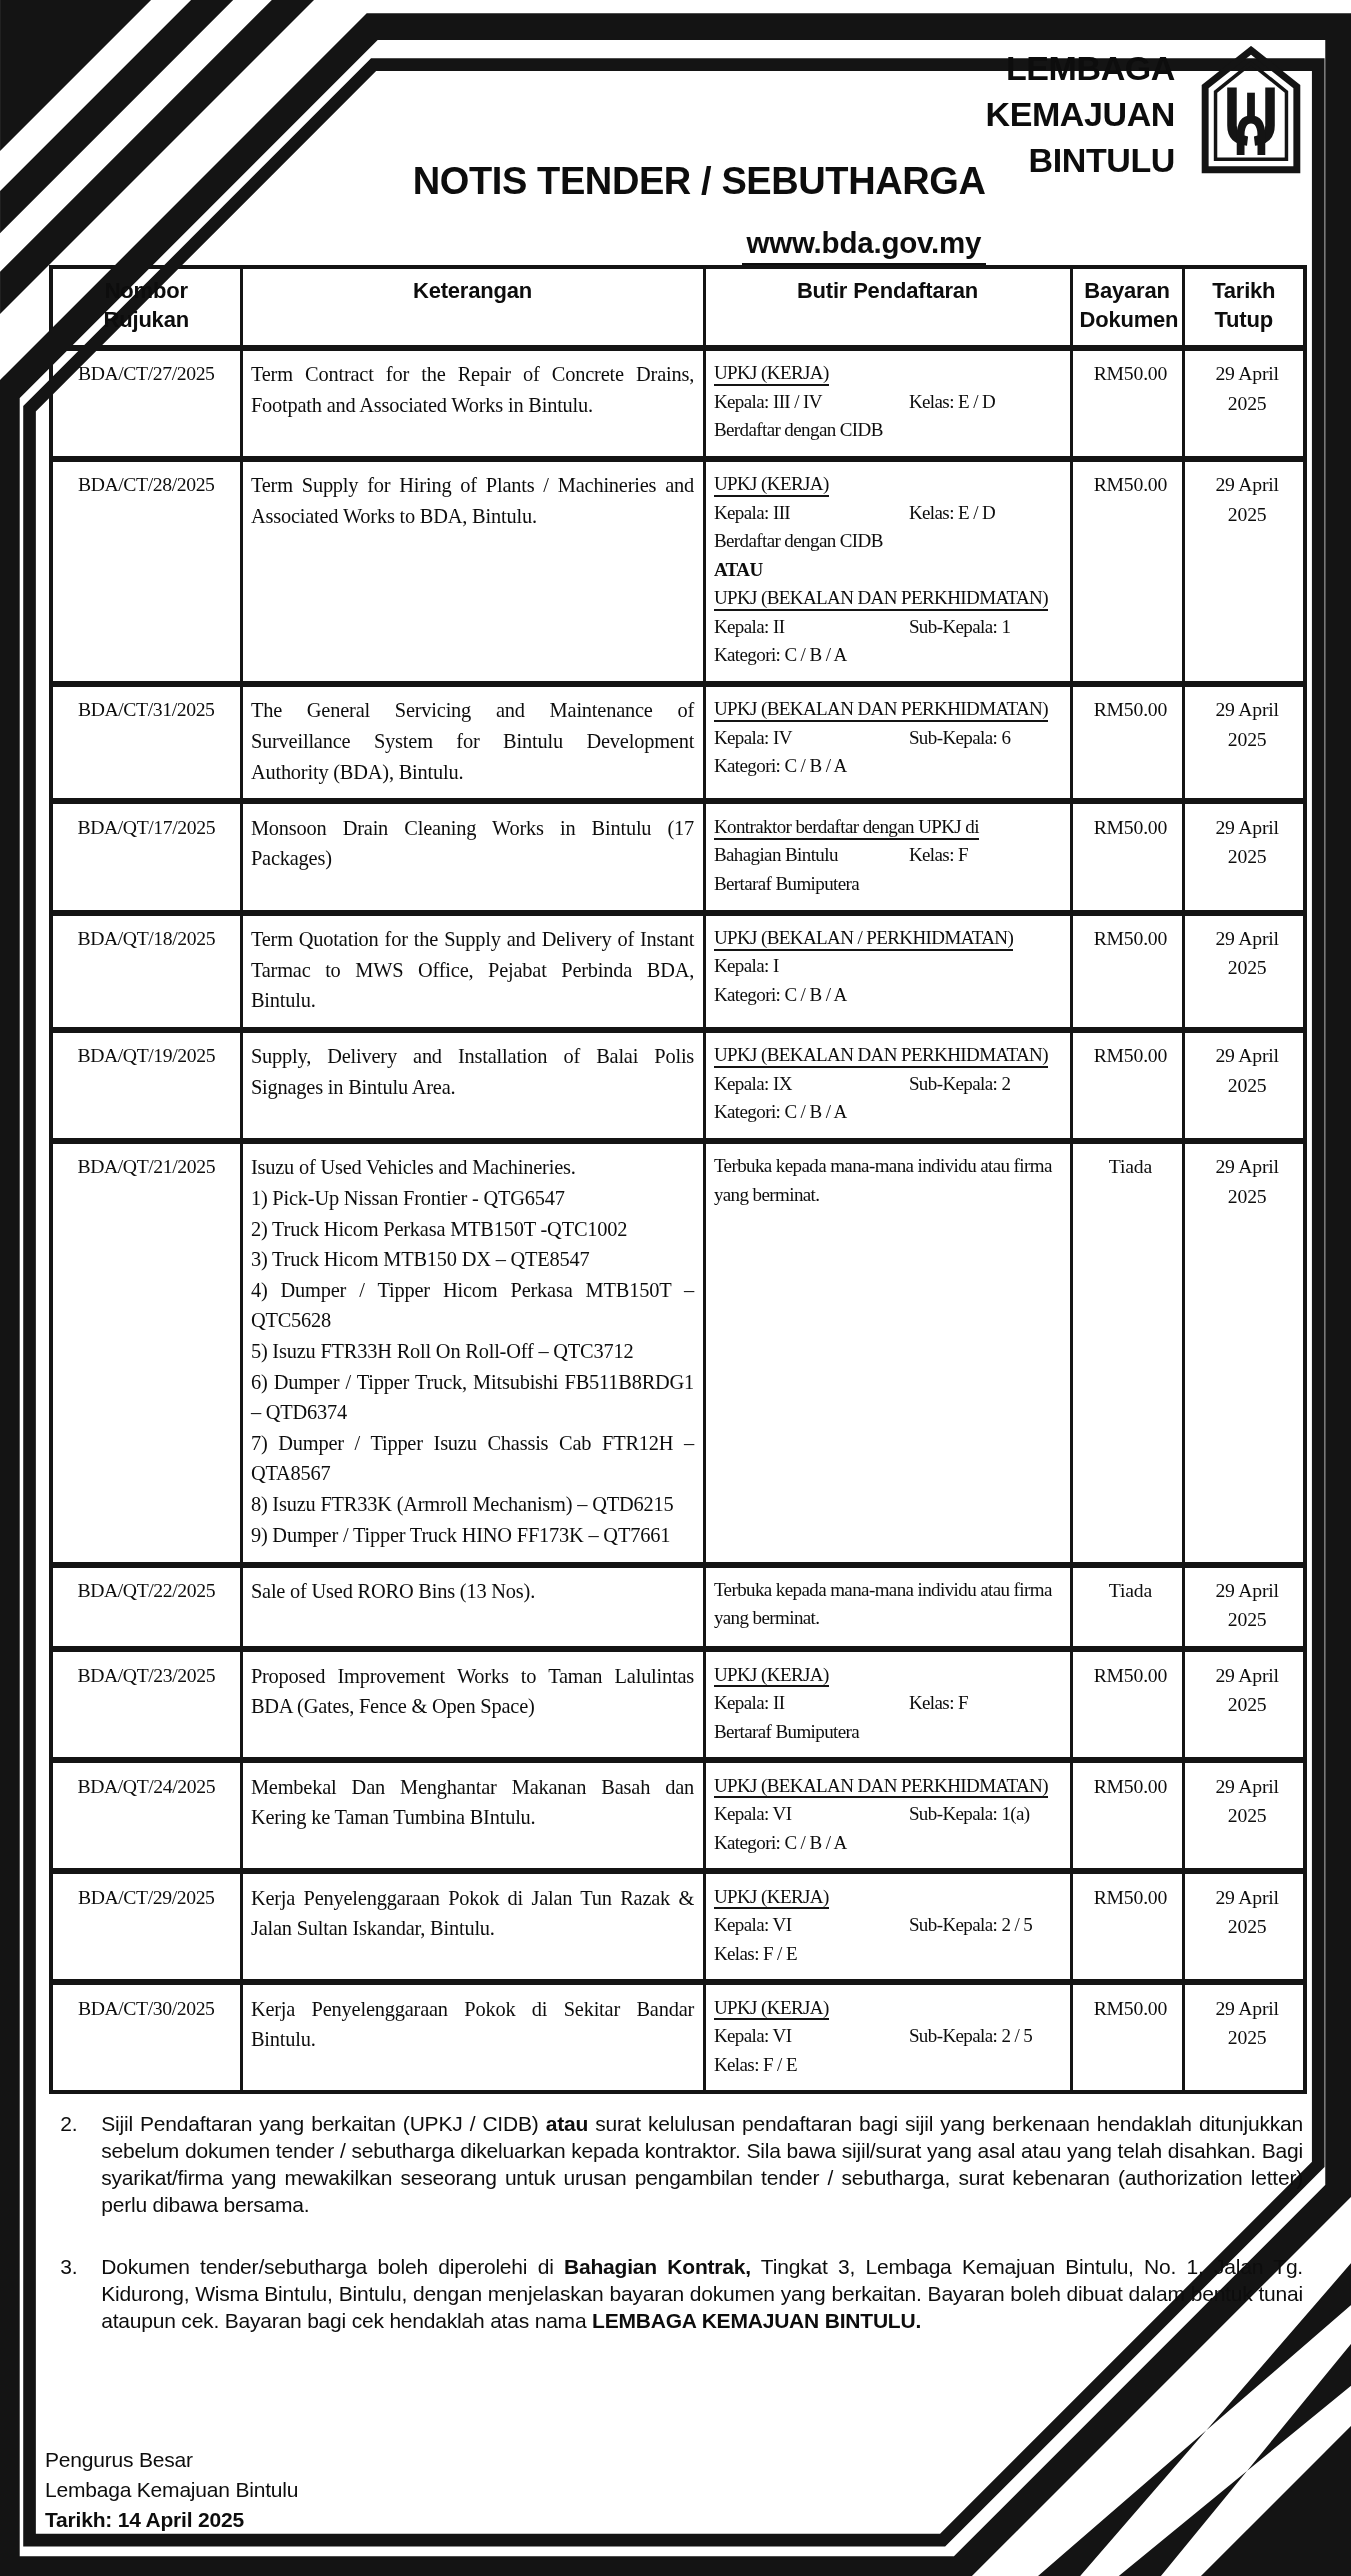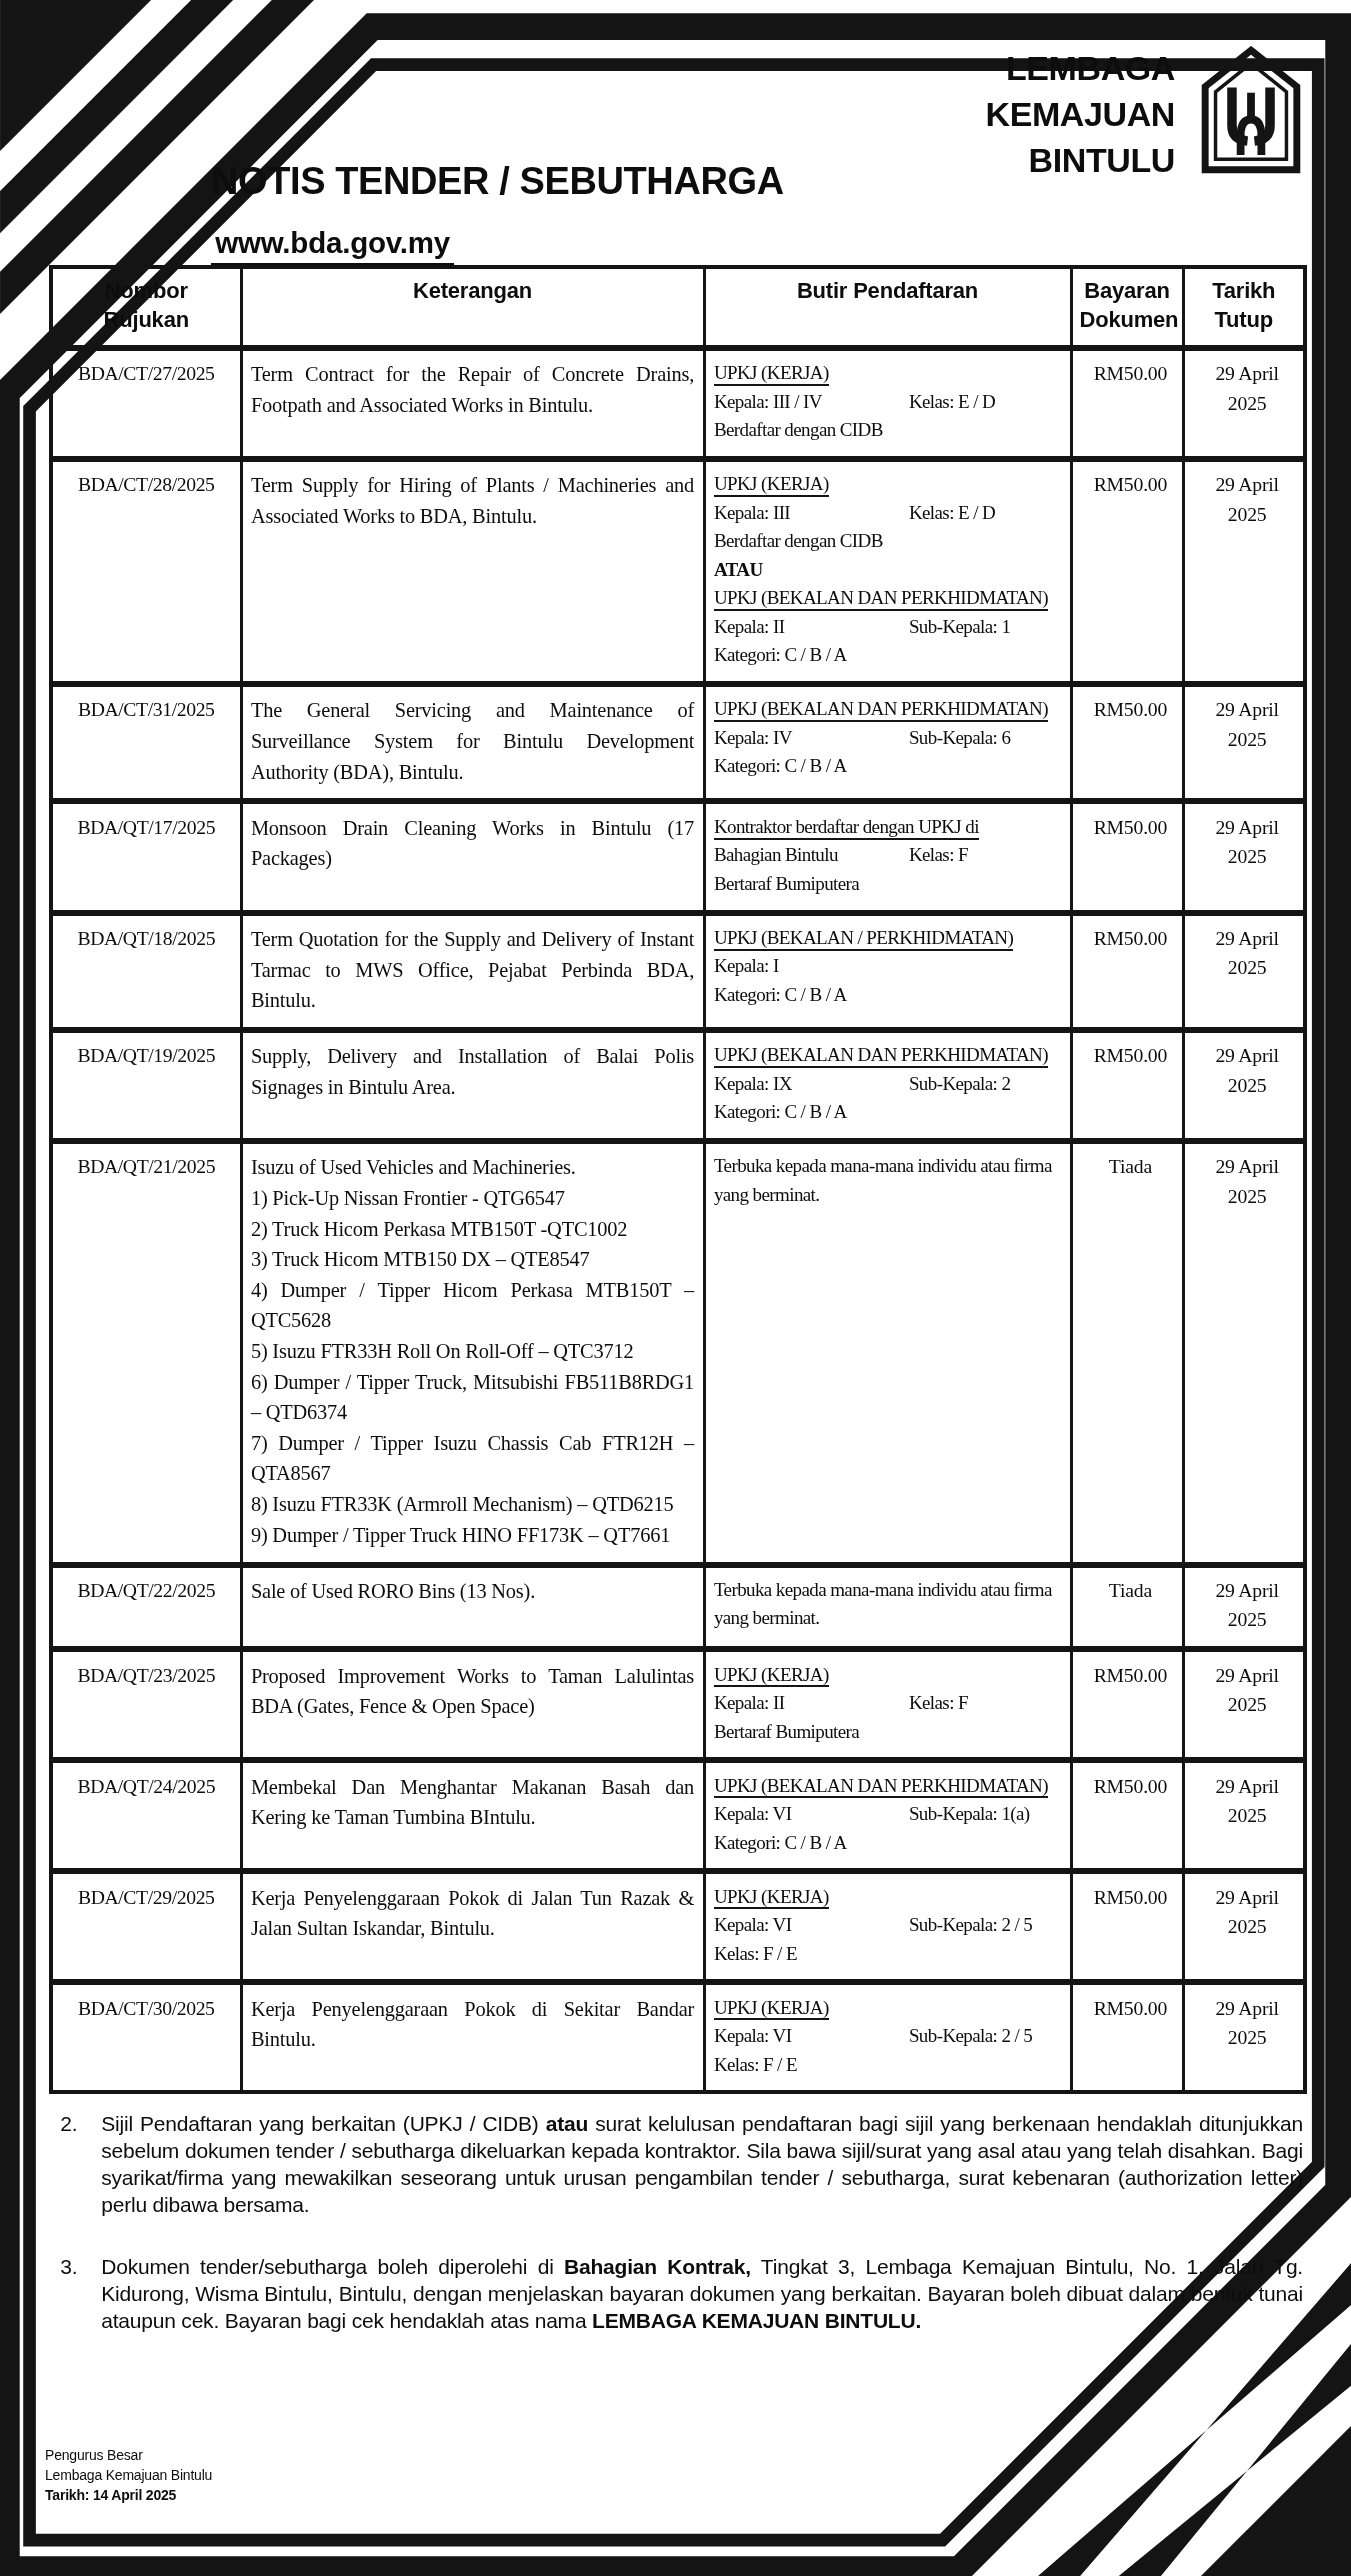--- a/index.html
+++ b/index.html
@@ -7,21 +7,21 @@
     width:1352px;height:2576px;position:relative;overflow:hidden;
     background:#ffffff;color:#0d0d0d;
     font-family:"Liberation Sans",sans-serif;
     letter-spacing:-0.2px;
   }
   #frame-svg{position:absolute;left:0;top:0;width:1352px;height:2576px;z-index:0;}
   .content{position:absolute;left:0;top:0;right:0;bottom:0;z-index:1;padding:42px 49px 0 49px;box-sizing:border-box;}
 
   
   .hdr{display:flex;align-items:flex-start;}
-  .hdr-left{flex:1;text-align:left;padding-top:118px;padding-left:162px;}
+  .hdr-left{flex:1;text-align:right;padding-top:118px;padding-left:162px;}
   .title{font-size:38px;font-weight:700;letter-spacing:-0.4px;white-space:nowrap;}
   .url{display:inline-block;font-size:29.5px;font-weight:700;margin-top:11.2px;border-bottom:2.8px solid #0d0d0d;padding:0 4.2px 2.8px 4.2px;}
   .hdr-right{display:flex;align-items:flex-start;gap:24px;padding-top:2.8px;}
   .org{text-align:right;font-size:34px;font-weight:700;line-height:1.36;letter-spacing:-0.4px;}
   .logo{width:104px;height:128px;flex:none;margin-top:1.4px;}
 
   
   .intro{margin:69px 0 9.8px 17px;max-width:1235px;font-size:23px;line-height:1.37;text-indent:15.5px;}
 
   
@@ -44,21 +44,21 @@
   
   .notes{margin-top:17px;padding-left:11.2px;}
   .note{display:flex;margin-bottom:35px;font-size:21px;line-height:1.28;}
   .note-num{width:41px;flex:none;}
   .note-text{flex:1;text-align:justify;}
   .note:nth-child(3) .note-text{max-width:1096px;text-align:left;}
   .note:nth-child(4) .note-text{max-width:938px;text-align:left;}
   .note:nth-child(5) .note-text{max-width:913px;text-align:left;}
 
   
-  .sig{position:absolute;left:45px;top:2445px;font-size:14px;line-height:1.44;z-index:1;}
+  .sig{position:absolute;left:45px;top:2445px;font-size:21px;line-height:1.44;z-index:1;}
   .sig .date{font-weight:700;}
 </style>
 </head>
 <body>
 
 <svg id="frame-svg" viewBox="0 0 1925 3668" aria-hidden="true">
   <g stroke="#141414" fill="none">
     <path d="M530,38 L1906,38 L1906,3119 L1366,3659 L9,3659 L9,559 Z" stroke-width="38"></path>
     <path d="M532,92 L1877,92 L1877,3082 L1342,3617 L42,3617 L42,582 Z" stroke-width="18"></path>
   </g>

